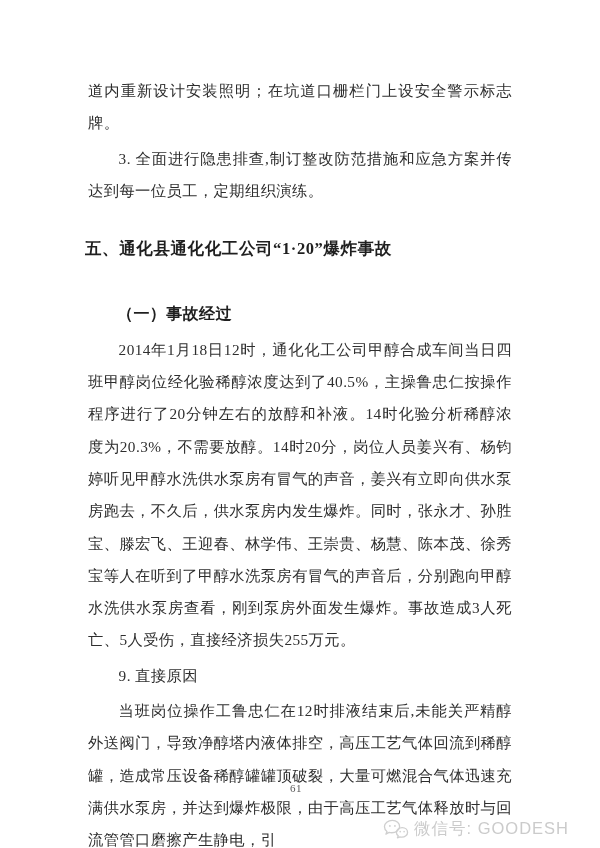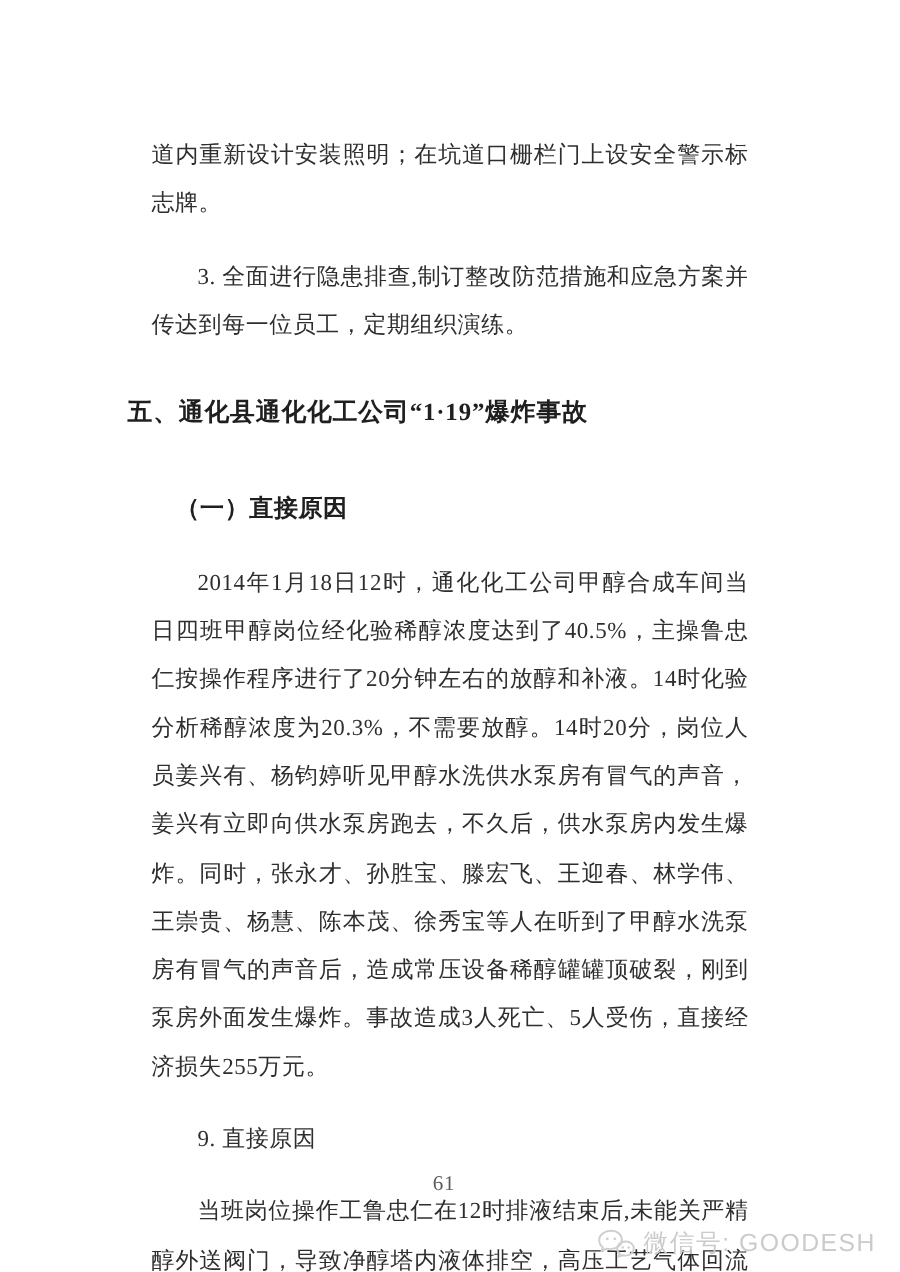--- a/index.html
+++ b/index.html
@@ -20,21 +20,21 @@
     position: absolute;
     top: 72px;
     left: 85px;
     width: 430px;
     font-size: 15.3px;
     line-height: 32.3px;
     text-align: justify;
     letter-spacing: 0.4px;
   }
   .content p {
-    margin: 16px;
+    margin: 3px;
   }
   .indent {
     text-indent: 2em;
   }
   .h-main {
     margin: 26px 0 33px 0;
     font-size: 16.5px;
     font-weight: bold;
     color: #1f1f1f;
     line-height: 32.3px;
@@ -50,28 +50,28 @@
   }
   .plain-item {
     text-indent: 2em;
   }
   .page-number {
     position: absolute;
     top: 782px;
     left: 0;
     width: 592px;
     text-align: center;
-    font-size: 14px;
+    font-size: 11px;
     color: #5a5a5a;
     letter-spacing: 0.5px;
   }
   .watermark {
     position: absolute;
     top: 818px;
-    right: 16px;
+    right: 31px;
     display: flex;
     align-items: center;
     gap: 5px;
     color: #cbcbcb;
     font-family: "Liberation Sans", "DejaVu Sans", sans-serif;
     font-size: 16.5px;
     letter-spacing: 1px;
     user-select: none;
   }
   .watermark svg {
@@ -80,24 +80,24 @@
 </style>
 </head>
 <body>
 
 <div class="page">
 
   <div class="content">
     <p>道内重新设计安装照明；在坑道口栅栏门上设安全警示标志牌。</p>
     <p class="indent">3. 全面进行隐患排查,制订整改防范措施和应急方案并传达到每一位员工，定期组织演练。</p>
 
-    <h2 class="h-main">五、通化县通化化工公司“1·19”爆炸事故</h2>
+    <h2 class="h-main">五、通化县通化化工公司“1·20”爆炸事故</h2>
 
-    <h3 class="h-sub">（一）直接原因</h3>
-    <p class="indent">2014年1月18日12时，通化化工公司甲醇合成车间当日四班甲醇岗位经化验稀醇浓度达到了40.5%，主操鲁忠仁按操作程序进行了20分钟左右的放醇和补液。14时化验分析稀醇浓度为20.3%，不需要放醇。14时20分，岗位人员姜兴有、杨钧婷听见甲醇水洗供水泵房有冒气的声音，姜兴有立即向供水泵房跑去，不久后，供水泵房内发生爆炸。同时，张永才、孙胜宝、滕宏飞、王迎春、林学伟、王崇贵、杨慧、陈本茂、徐秀宝等人在听到了甲醇水洗泵房有冒气的声音后，造成常压设备稀醇罐罐顶破裂，刚到泵房外面发生爆炸。事故造成3人死亡、5人受伤，直接经济损失255万元。</p>
+    <h3 class="h-sub">（一）事故经过</h3>
+    <p class="indent">2014年1月18日12时，通化化工公司甲醇合成车间当日四班甲醇岗位经化验稀醇浓度达到了40.5%，主操鲁忠仁按操作程序进行了20分钟左右的放醇和补液。14时化验分析稀醇浓度为20.3%，不需要放醇。14时20分，岗位人员姜兴有、杨钧婷听见甲醇水洗供水泵房有冒气的声音，姜兴有立即向供水泵房跑去，不久后，供水泵房内发生爆炸。同时，张永才、孙胜宝、滕宏飞、王迎春、林学伟、王崇贵、杨慧、陈本茂、徐秀宝等人在听到了甲醇水洗泵房有冒气的声音后，分别跑向甲醇水洗供水泵房查看，刚到泵房外面发生爆炸。事故造成3人死亡、5人受伤，直接经济损失255万元。</p>
 
     <p class="plain-item">9. 直接原因</p>
     <p class="indent">当班岗位操作工鲁忠仁在12时排液结束后,未能关严精醇外送阀门，导致净醇塔内液体排空，高压工艺气体回流到稀醇罐，造成常压设备稀醇罐罐顶破裂，大量可燃混合气体迅速充满供水泵房，并达到爆炸极限，由于高压工艺气体释放时与回流管管口磨擦产生静电，引</p>
   </div>
 
   <div class="page-number">61</div>
 
   <div class="watermark">
     <span>
       <svg width="26" height="21" viewBox="0 0 36 29">

